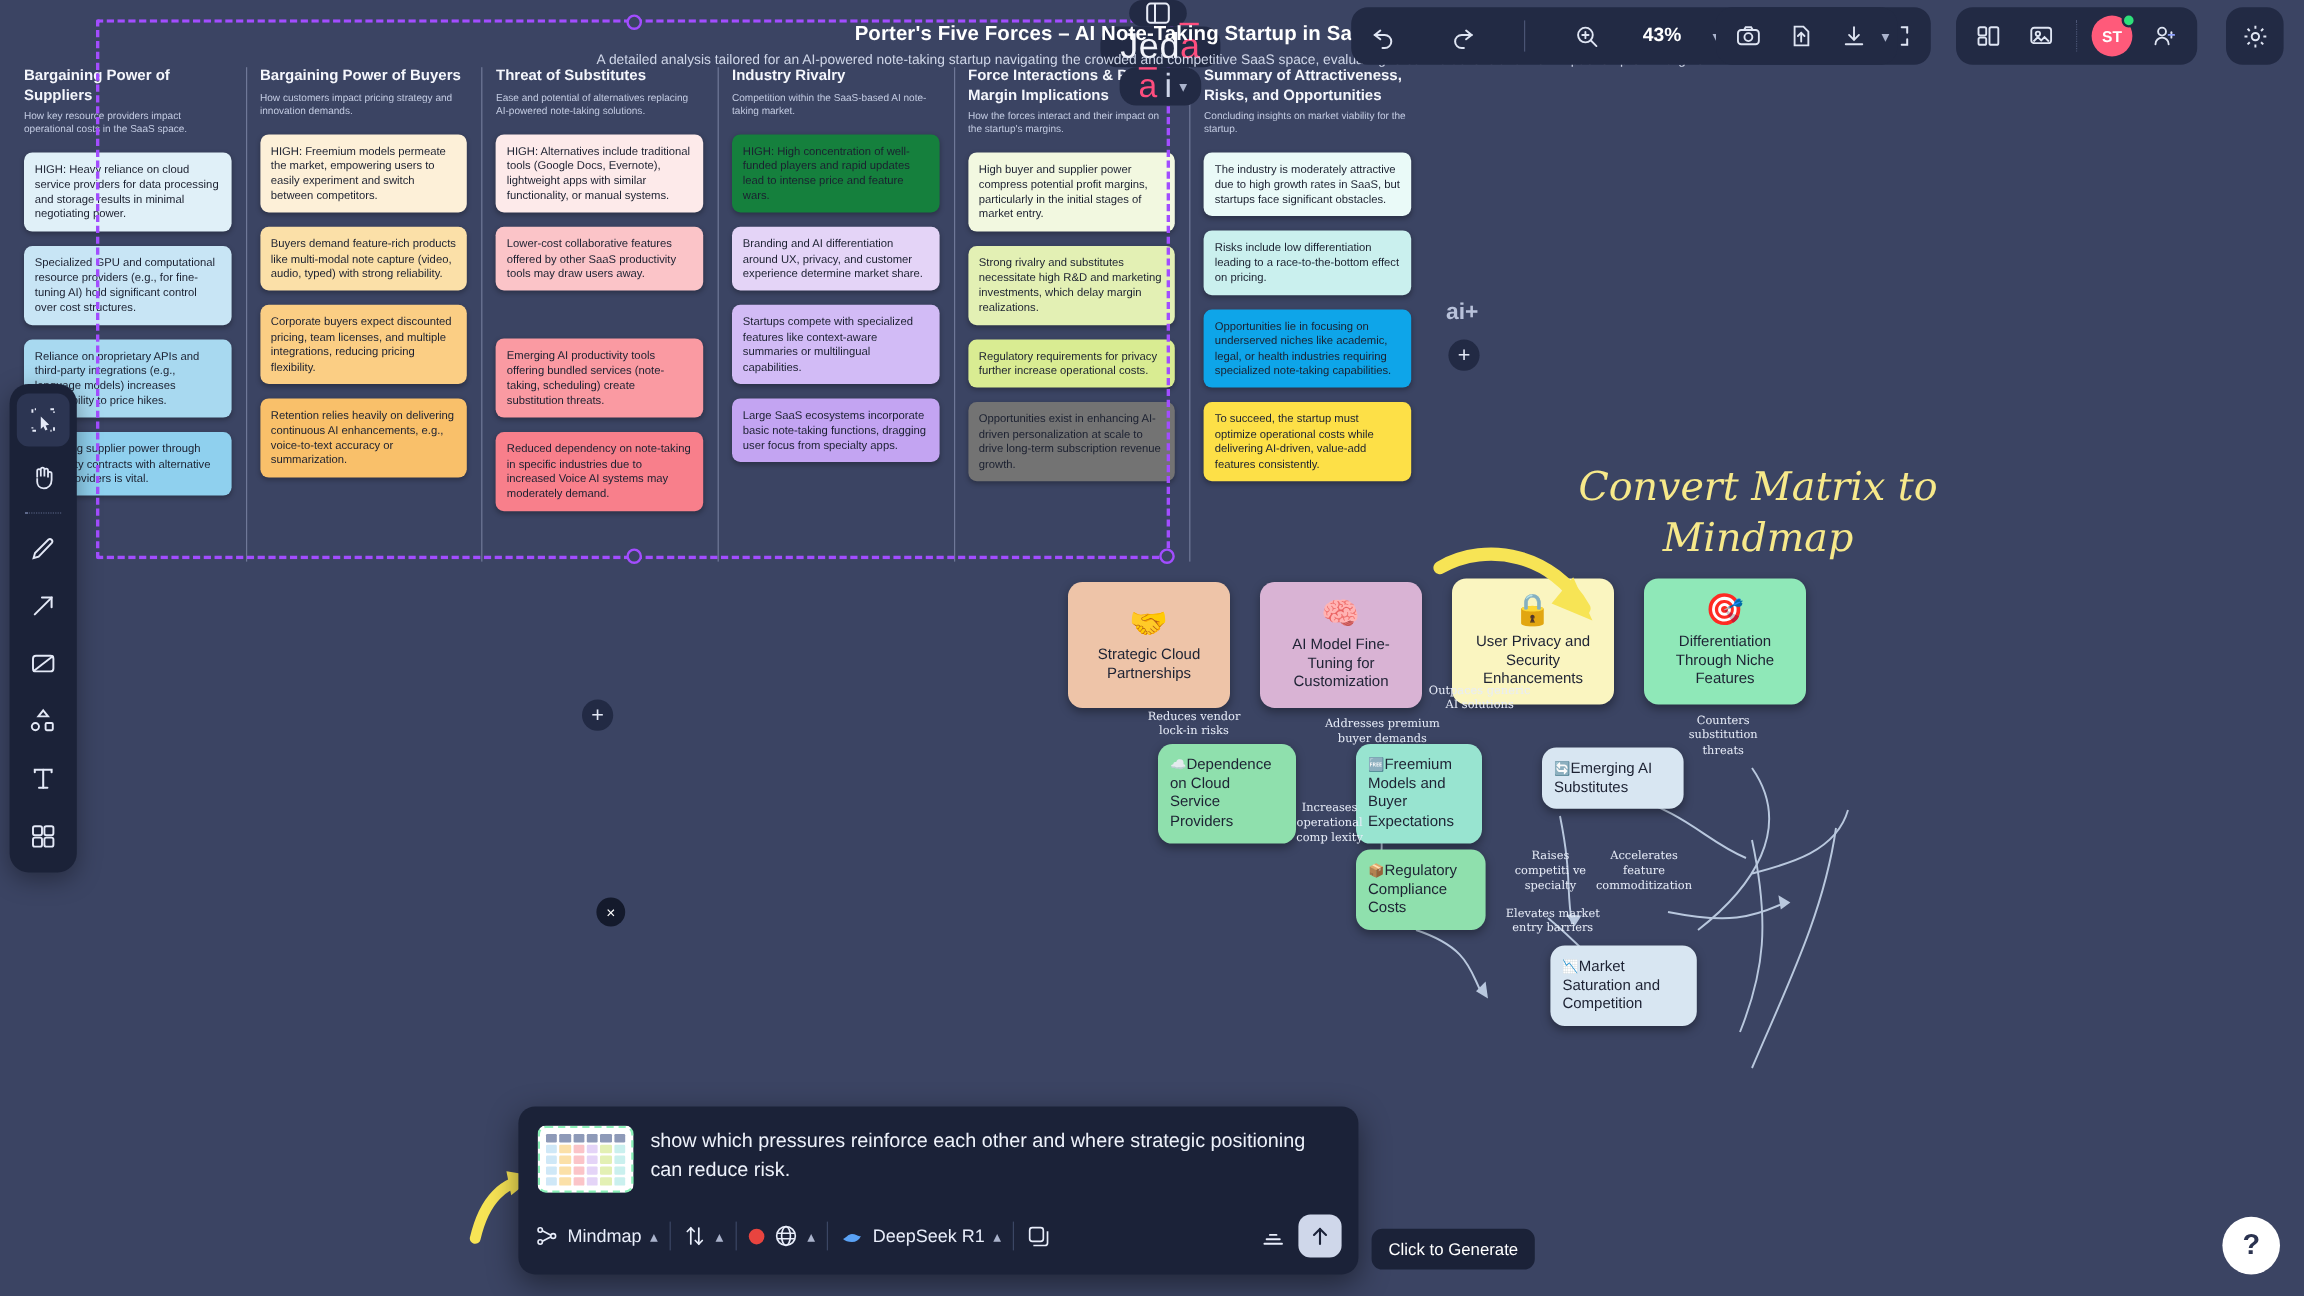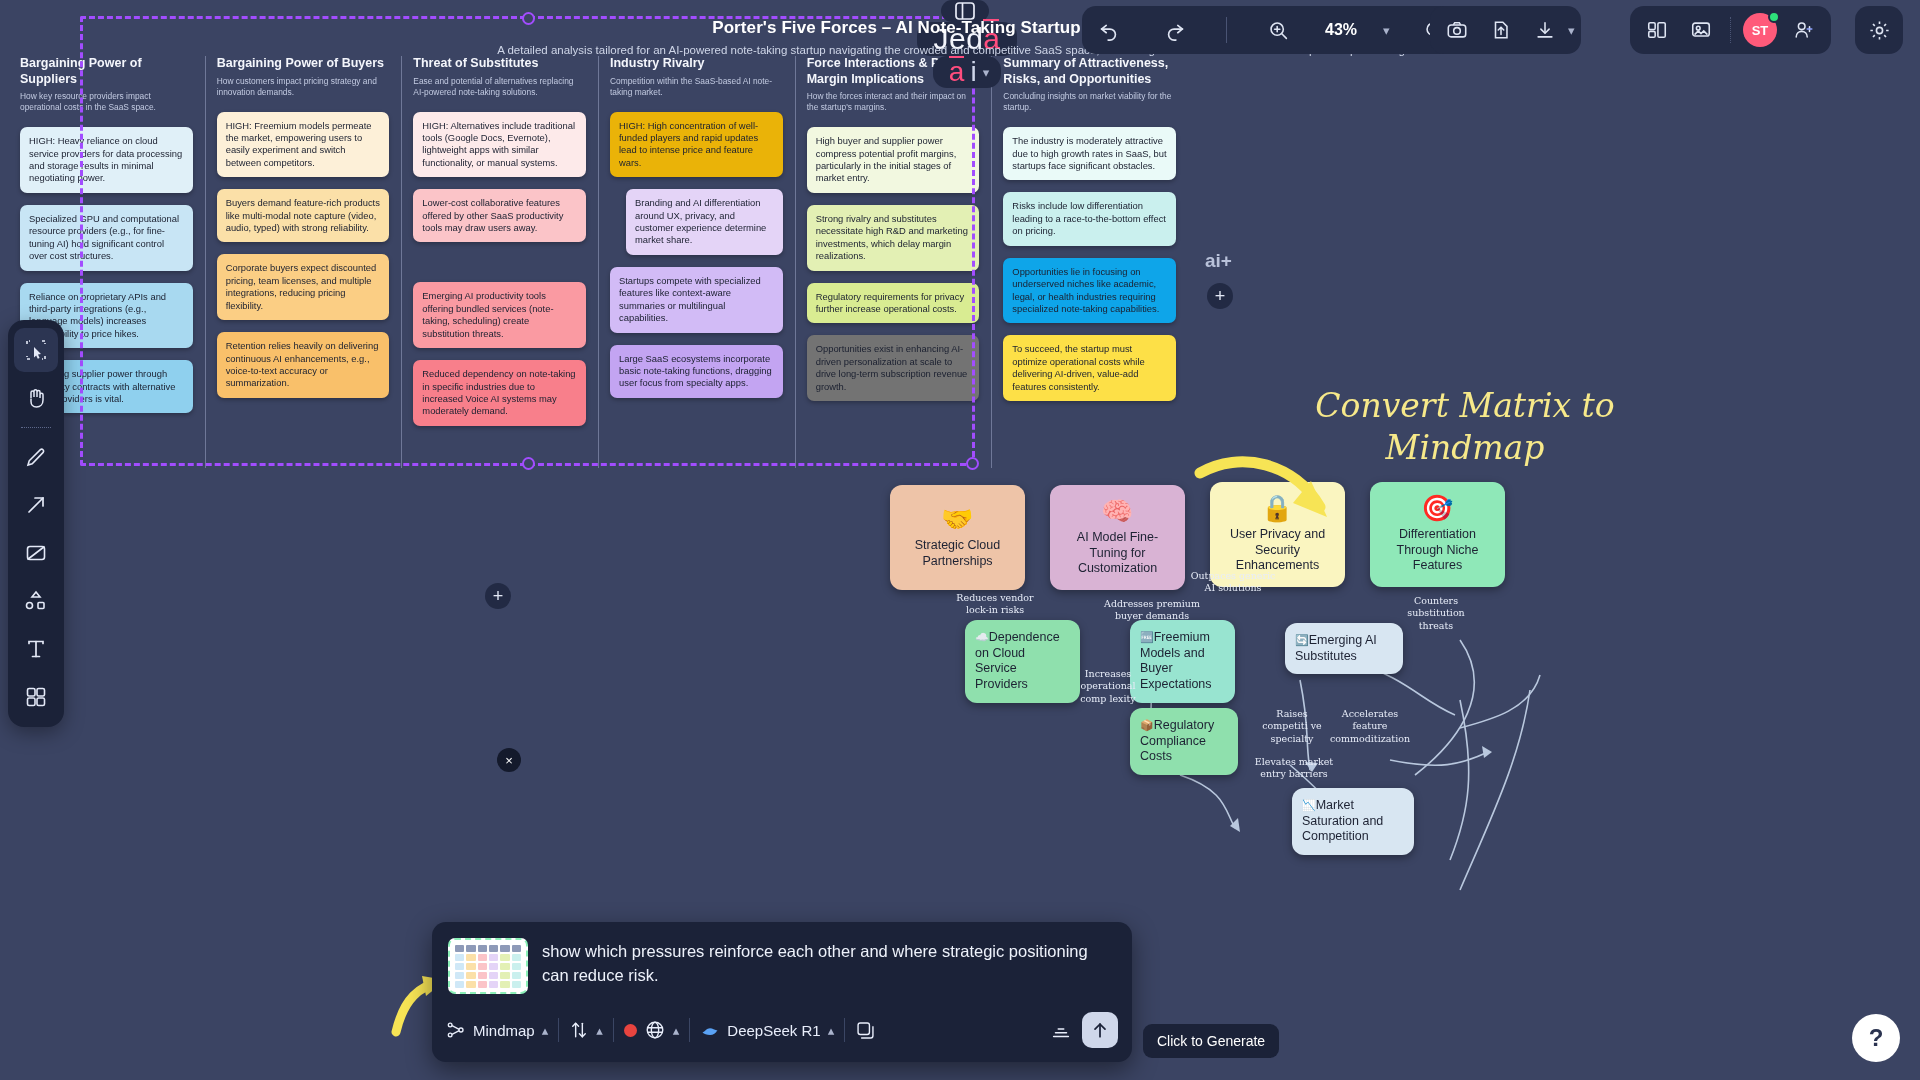--- a/index.html
+++ b/index.html
@@ -157,22 +157,22 @@
           <div class="mx-h">Threat of Substitutes</div>
           <div class="mx-s">Ease and potential of alternatives replacing AI-powered note-taking solutions.</div>
           <div class="mx-card" style="background: rgb(253, 234, 234);">HIGH: Alternatives include traditional tools (Google Docs, Evernote), lightweight apps with similar functionality, or manual systems.</div>
           <div class="mx-card" style="background: rgb(251, 196, 200);">Lower-cost collaborative features offered by other SaaS productivity tools may draw users away.</div>
           <div class="mx-card" style="background: rgb(250, 154, 162); margin-top: 40px;">Emerging AI productivity tools offering bundled services (note-taking, scheduling) create substitution threats.</div>
           <div class="mx-card" style="background: rgb(248, 127, 139);">Reduced dependency on note-taking in specific industries due to increased Voice AI systems may moderately demand.</div>
         </div>
         <div class="mx-col">
           <div class="mx-h">Industry Rivalry</div>
           <div class="mx-s">Competition within the SaaS-based AI note-taking market.</div>
-          <div class="mx-card" style="background: #eab308;">HIGH: High concentration of well-funded players and rapid updates lead to intense price and feature wars.</div>
-          <div class="mx-card" style="background: rgb(228, 212, 247); margin-left: 16px;">Branding and AI differentiation around UX, privacy, and customer experience determine market share.</div>
+          <div class="mx-card" style="background: #15803d;">HIGH: High concentration of well-funded players and rapid updates lead to intense price and feature wars.</div>
+          <div class="mx-card" style="background: rgb(228, 212, 247);">Branding and AI differentiation around UX, privacy, and customer experience determine market share.</div>
           <div class="mx-card" style="background: rgb(210, 187, 246);">Startups compete with specialized features like context-aware summaries or multilingual capabilities.</div>
           <div class="mx-card" style="background: rgb(195, 164, 242);">Large SaaS ecosystems incorporate basic note-taking functions, dragging user focus from specialty apps.</div>
         </div>
         <div class="mx-col">
           <div class="mx-h">Force Interactions &amp; Profit Margin Implications</div>
           <div class="mx-s">How the forces interact and their impact on the startup's margins.</div>
           <div class="mx-card" style="background: rgb(242, 248, 224);">High buyer and supplier power compress potential profit margins, particularly in the initial stages of market entry.</div>
           <div class="mx-card" style="background: rgb(227, 240, 180);">Strong rivalry and substitutes necessitate high R&amp;D and marketing investments, which delay margin realizations.</div>
           <div class="mx-card" style="background: rgb(217, 236, 146);">Regulatory requirements for privacy further increase operational costs.</div>
           <div class="mx-card" style="background: #737373;">Opportunities exist in enhancing AI-driven personalization at scale to drive long-term subscription revenue growth.</div>
@@ -286,21 +286,21 @@
       <span class="pk">a</span>
         <span class="bar">i</span>
       <span class="chev">▾</span>
     </div>
 
     <div class="doc-title-wrap">
       <div class="doc-title">Porter's Five Forces – AI Note-Taking Startup in SaaS Market</div>
       <div class="doc-sub">A detailed analysis tailored for an AI-powered note-taking startup navigating the crowded and competitive SaaS space, evaluating force interactions and their impact on profit margins.</div>
     </div>
 
-    <div class="tb-group" style="position:absolute;left:1082px;top:6px;gap:24px;">
+    <div class="tb-group" style="position:absolute;left:1126px;top:6px;gap:24px;">
       <div class="tb-ico">
         <svg width="22" height="22" viewBox="0 0 24 24" fill="none" stroke="#dfe5f3" stroke-width="1.8" stroke-linecap="round">
             <path d="M9 7 L4 11 L9 15"></path>
             <path d="M4 11 h9a6 6 0 0 1 0 12 h-2"></path>
           </svg>
       </div>
       <div class="tb-ico">
         <svg width="22" height="22" viewBox="0 0 24 24" fill="none" stroke="#dfe5f3" stroke-width="1.8" stroke-linecap="round">
             <path d="M15 7 L20 11 L15 15"></path>
             <path d="M20 11 h-9a6 6 0 0 0 0 12 h2"></path>

